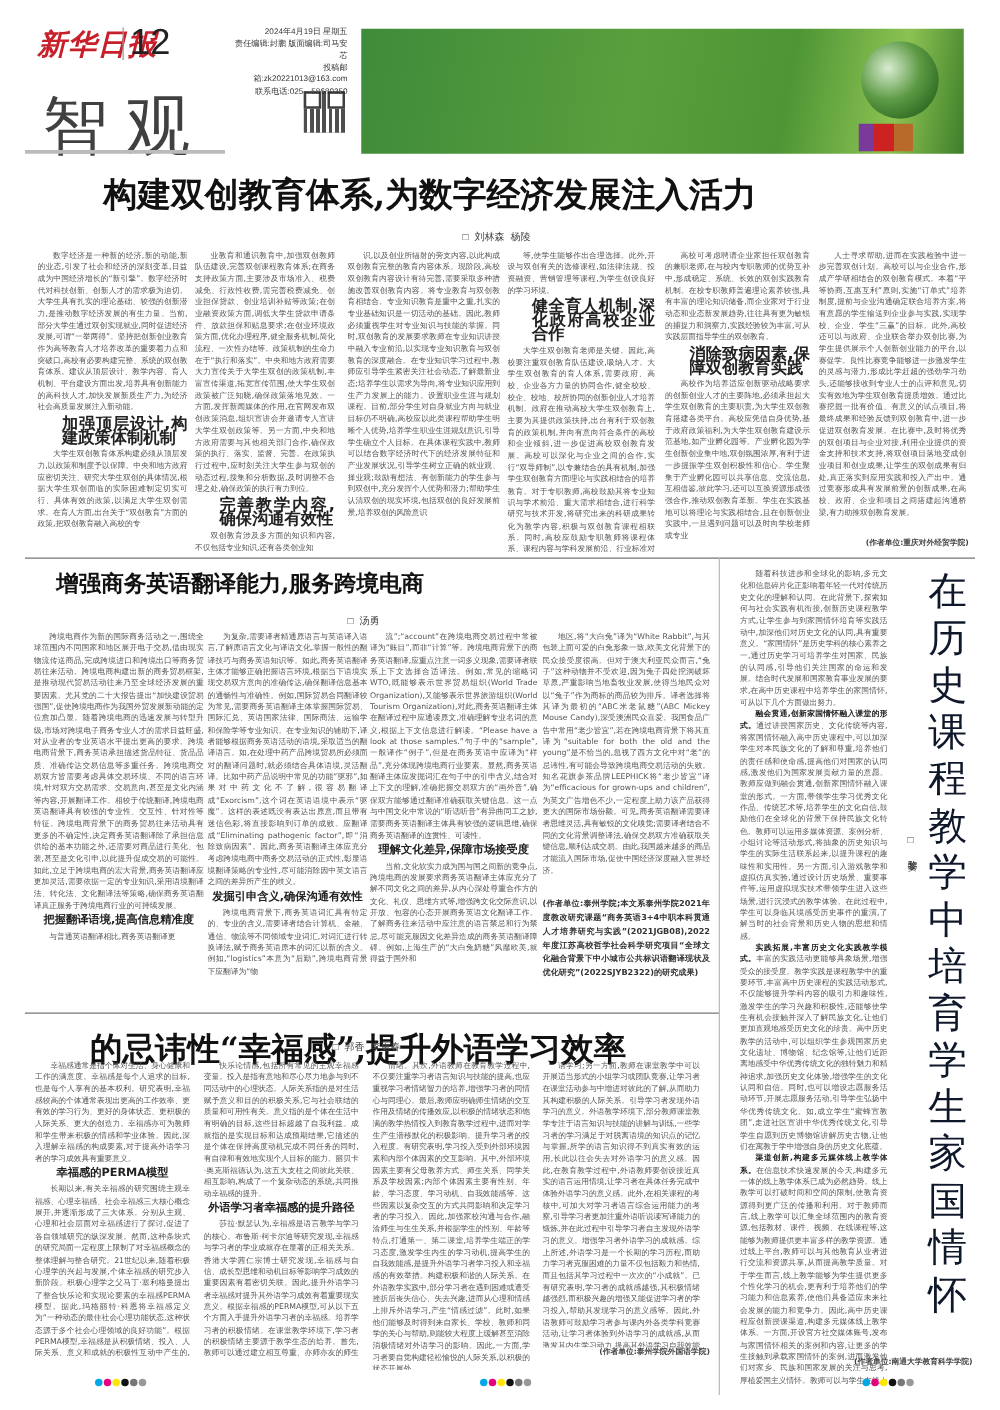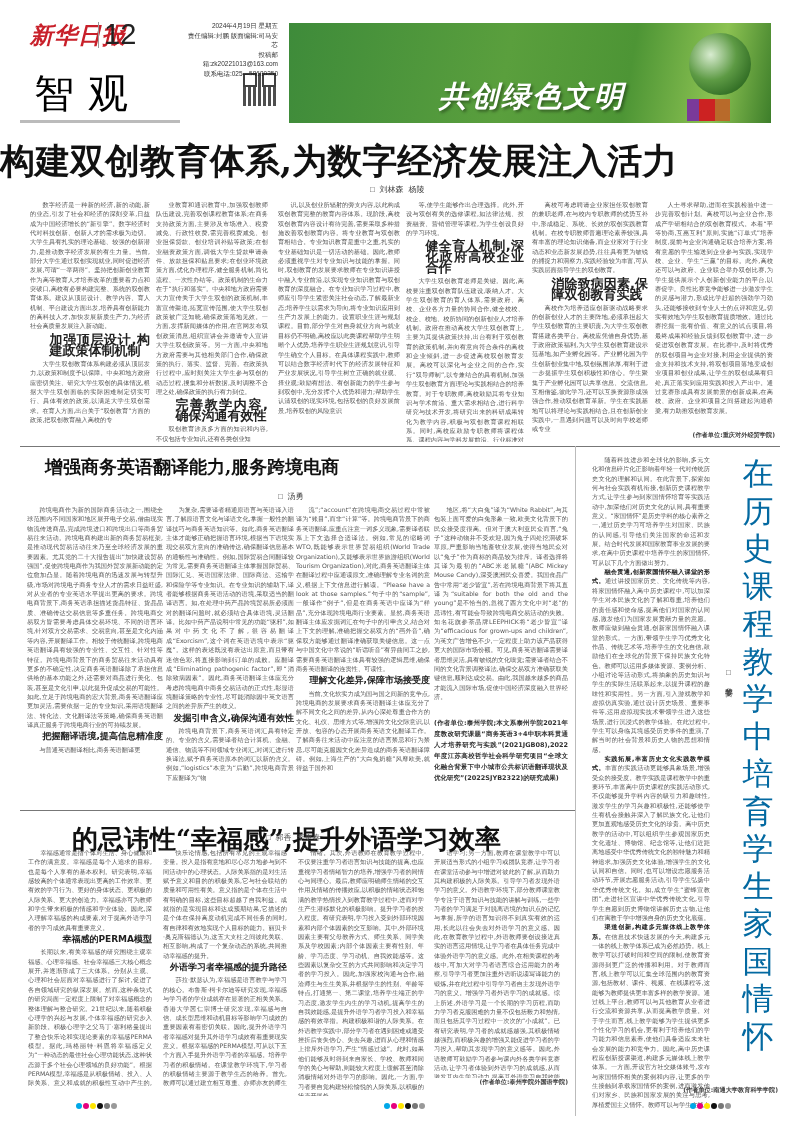--- a/index.html
+++ b/index.html
@@ -2,68 +2,67 @@
 <html><head>
 <meta charset="utf-8">
 <style>
 *{box-sizing:border-box;margin:0;padding:0}
 html,body{width:800px;height:1128px;background:#fff;overflow:hidden}
 body{position:relative;font-family:"DejaVu Sans","Liberation Sans",sans-serif;color:#333}
 .abs{position:absolute}
 .masthead-logo{left:30px;top:20px;font-family:"DejaVu Serif",serif;font-style:italic;font-weight:bold;font-size:23px;color:#c8202a;letter-spacing:1px}
 .vsep{left:98px;top:22px;width:1px;height:26px;background:#999}
 .page-num{left:104px;top:18px;font-family:"Liberation Sans",sans-serif;font-size:29px;color:#222}
-.section-title{left:34px;top:66px;font-family:Liberation Sans, sans-serif;font-size:40px;letter-spacing:14px;color:#000000}
+.section-title{left:34px;top:66px;font-family:Liberation Sans, sans-serif;font-size:52px;letter-spacing:14px;color:#404040}
 .meta{left:186px;top:21px;width:92px;text-align:right;font-size:6.5px;line-height:9.5px;color:#333;font-family:"Liberation Sans",sans-serif}
 .qr{left:243px;top:73px;width:33px;height:33px;background:
  repeating-linear-gradient(90deg,#222 0 3px,#fff 3px 5px),#222;opacity:.8}
 .qr:before{content:"";position:absolute;left:0;top:0;width:10px;height:10px;border:2px solid #111;background:#fff}
 .qr:after{content:"";position:absolute;right:0;top:0;width:10px;height:10px;border:2px solid #111;background:#fff}
 .hr-left{left:20px;top:120px;width:160px;height:3px;background:#bbb}
 .banner{left:289px;top:23px;width:482px;height:100px;background:linear-gradient(100deg,#3e8b3a 0%,#5a9f3d 45%,#4d9535 70%,#8cc252 88%,#3d7e2a 100%);overflow:hidden}
 .banner .l1{position:absolute;left:50px;top:14px;font-size:29px;font-weight:bold;font-style:italic;color:#fff;text-shadow:2px 2px 3px rgba(0,0,0,.4);letter-spacing:2px}
 .banner .l2{position:absolute;left:150px;top:54px;font-size:29px;font-weight:bold;font-style:italic;color:#fff;text-shadow:2px 2px 3px rgba(0,0,0,.4);letter-spacing:2px}
 .globe{position:absolute;right:20px;top:10px;width:62px;height:62px;border-radius:50%;background:radial-gradient(circle at 35% 35%,#d8ecd0,#5d9a44 45%,#2e6a22 80%)}
 .figs{position:absolute;right:22px;bottom:2px;width:62px;height:22px;background:linear-gradient(90deg,#7a3a9a 0 20%,#c22 20% 45%,#b86a2a 45% 70%,transparent 70%)}
 .h1{font-family:"DejaVu Serif",serif;font-weight:bold;color:#111;white-space:nowrap}
 .byline{font-size:8px;color:#444;font-family:Liberation Mono, monospace}
 .byline:before{content:"□ ";}
 .col{font-size:6.2px;line-height:9.35px;color:#555;text-align:justify;text-indent:2em;overflow:hidden}
 .col p{margin:0}
 .subh{font-weight:bold;font-size:13px;line-height:11px;color:#222;text-indent:0;margin:3px 0 3px 1.5em}
-.subh-c{font-weight:bold;font-size:9px;color:#222;text-align:right;margin:3px 0;text-indent:0}
+.subh-c{font-weight:bold;font-size:9px;color:#222;text-align:center;margin:3px 0;text-indent:0}
 .note{text-align:right;font-weight:bold;color:#444;text-indent:0}
 .rule{background:#777}
-.vtitle{font-family:"DejaVu Serif",serif;font-size:31px;line-height:37.5px;color:#0369a1;width:40px;text-align:center}
+.vtitle{font-family:"DejaVu Serif",serif;font-size:31px;line-height:37.5px;color:#0f172a;width:40px;text-align:center}
 .dots{display:flex;gap:1px}
 .dots span{width:6px;height:6px;border-radius:50%}
 </style>
 </head>
 <body>
 
 <div class="abs masthead-logo">新华日报</div>
 <div class="abs vsep"></div>
 <div class="abs page-num">12</div>
 <div class="abs section-title">智观</div>
 <div class="abs meta">
   <div>2024年4月19日  星期五</div>
   <div>责任编辑:封鹏  版面编辑:司马安芯</div>
   <div>投稿邮箱:zk20221013@163.com</div>
   <div>联系电话:025—58680350</div>
 </div>
 <div class="abs qr"></div>
 <div class="abs hr-left"></div>
 
 <div class="abs banner">
-  <div class="l2">共创绿色文明</div>
   <div class="globe"></div>
   <div class="figs"></div>
 </div>
 
-<div class="abs h1" style="left:0;width:656px;text-align:center;top:138px;font-size:35px">构建双创教育体系,为数字经济发展注入活力</div>
+<div class="abs h1" style="left:16px;width:656px;text-align:center;top:138px;font-size:27px">构建双创教育体系,为数字经济发展注入活力</div>
 <div class="abs byline" style="left:370px;top:184px">刘林森 杨陵</div>
 
 <div class="abs col" style="left:30px;top:200px;width:120px;height:242px">
   <p>数字经济是一种新的经济,新的动能,新的业态,引发了社会和经济的深刻变革,日益成为中国经济增长的“新引擎”。数字经济时代对科技创新、创新人才的需求极为迫切。大学生具有扎实的理论基础、较强的创新潜力,是推动数字经济发展的有生力量。当前,部分大学生通过双创实现就业,同时促进经济发展,可谓“一举两得”。坚持把创新创业教育作为高等教育人才培养改革的重要着力点和突破口,高校有必要构建完整、系统的双创教育体系。建议从顶层设计、教学内容、育人机制、平台建设方面出发,培养具有创新能力的高科技人才,加快发展新质生产力,为经济社会高质量发展注入新动能。</p>
   <div class="subh">加强顶层设计,构建政策体制机制</div>
   <p>大学生双创教育体系构建必须从顶层发力,以政策和制度予以保障。中央和地方政府应密切关注、研究大学生双创的具体情况,根据大学生双创面临的实际困难制定切实可行、具体有效的政策,以满足大学生双创需求。在育人方面,出台关于“双创教育”方面的政策,把双创教育融入高校的专</p>
 </div>
 <div class="abs col" style="left:156px;top:200px;width:112px;height:242px">
   <p>业教育和通识教育中,加强双创教师队伍建设,完善双创课程教育体系;在商务支持政策方面,主要涉及市场准入、税费减免、行政性收费,需完善税费减免、创业担保贷款、创业培训补贴等政策;在创业融资政策方面,调低大学生贷款申请条件、放款担保和贴息要求;在创业环境政策方面,优化办理程序,健全服务机制,简化流程、一次性办结等。政策机制的生命力在于“执行和落实”。中央和地方政府需要大力宣传关于大学生双创的政策机制,丰富宣传渠道,拓宽宣传范围,使大学生双创政策被广泛知晓,确保政策落地见效。一方面,发挥新闻媒体的作用,在官网发布双创政策消息,组织宣讲会并邀请专人宣讲大学生双创政策等。另一方面,中央和地方政府需要与其他相关部门合作,确保政策的执行、落实、监督、完善。在政策执行过程中,应时刻关注大学生参与双创的动态过程,搜集和分析数据,及时调整不合理之处,确保政策的执行有力到位。</p>
   <div class="subh">完善教学内容,确保沟通有效性</div>

